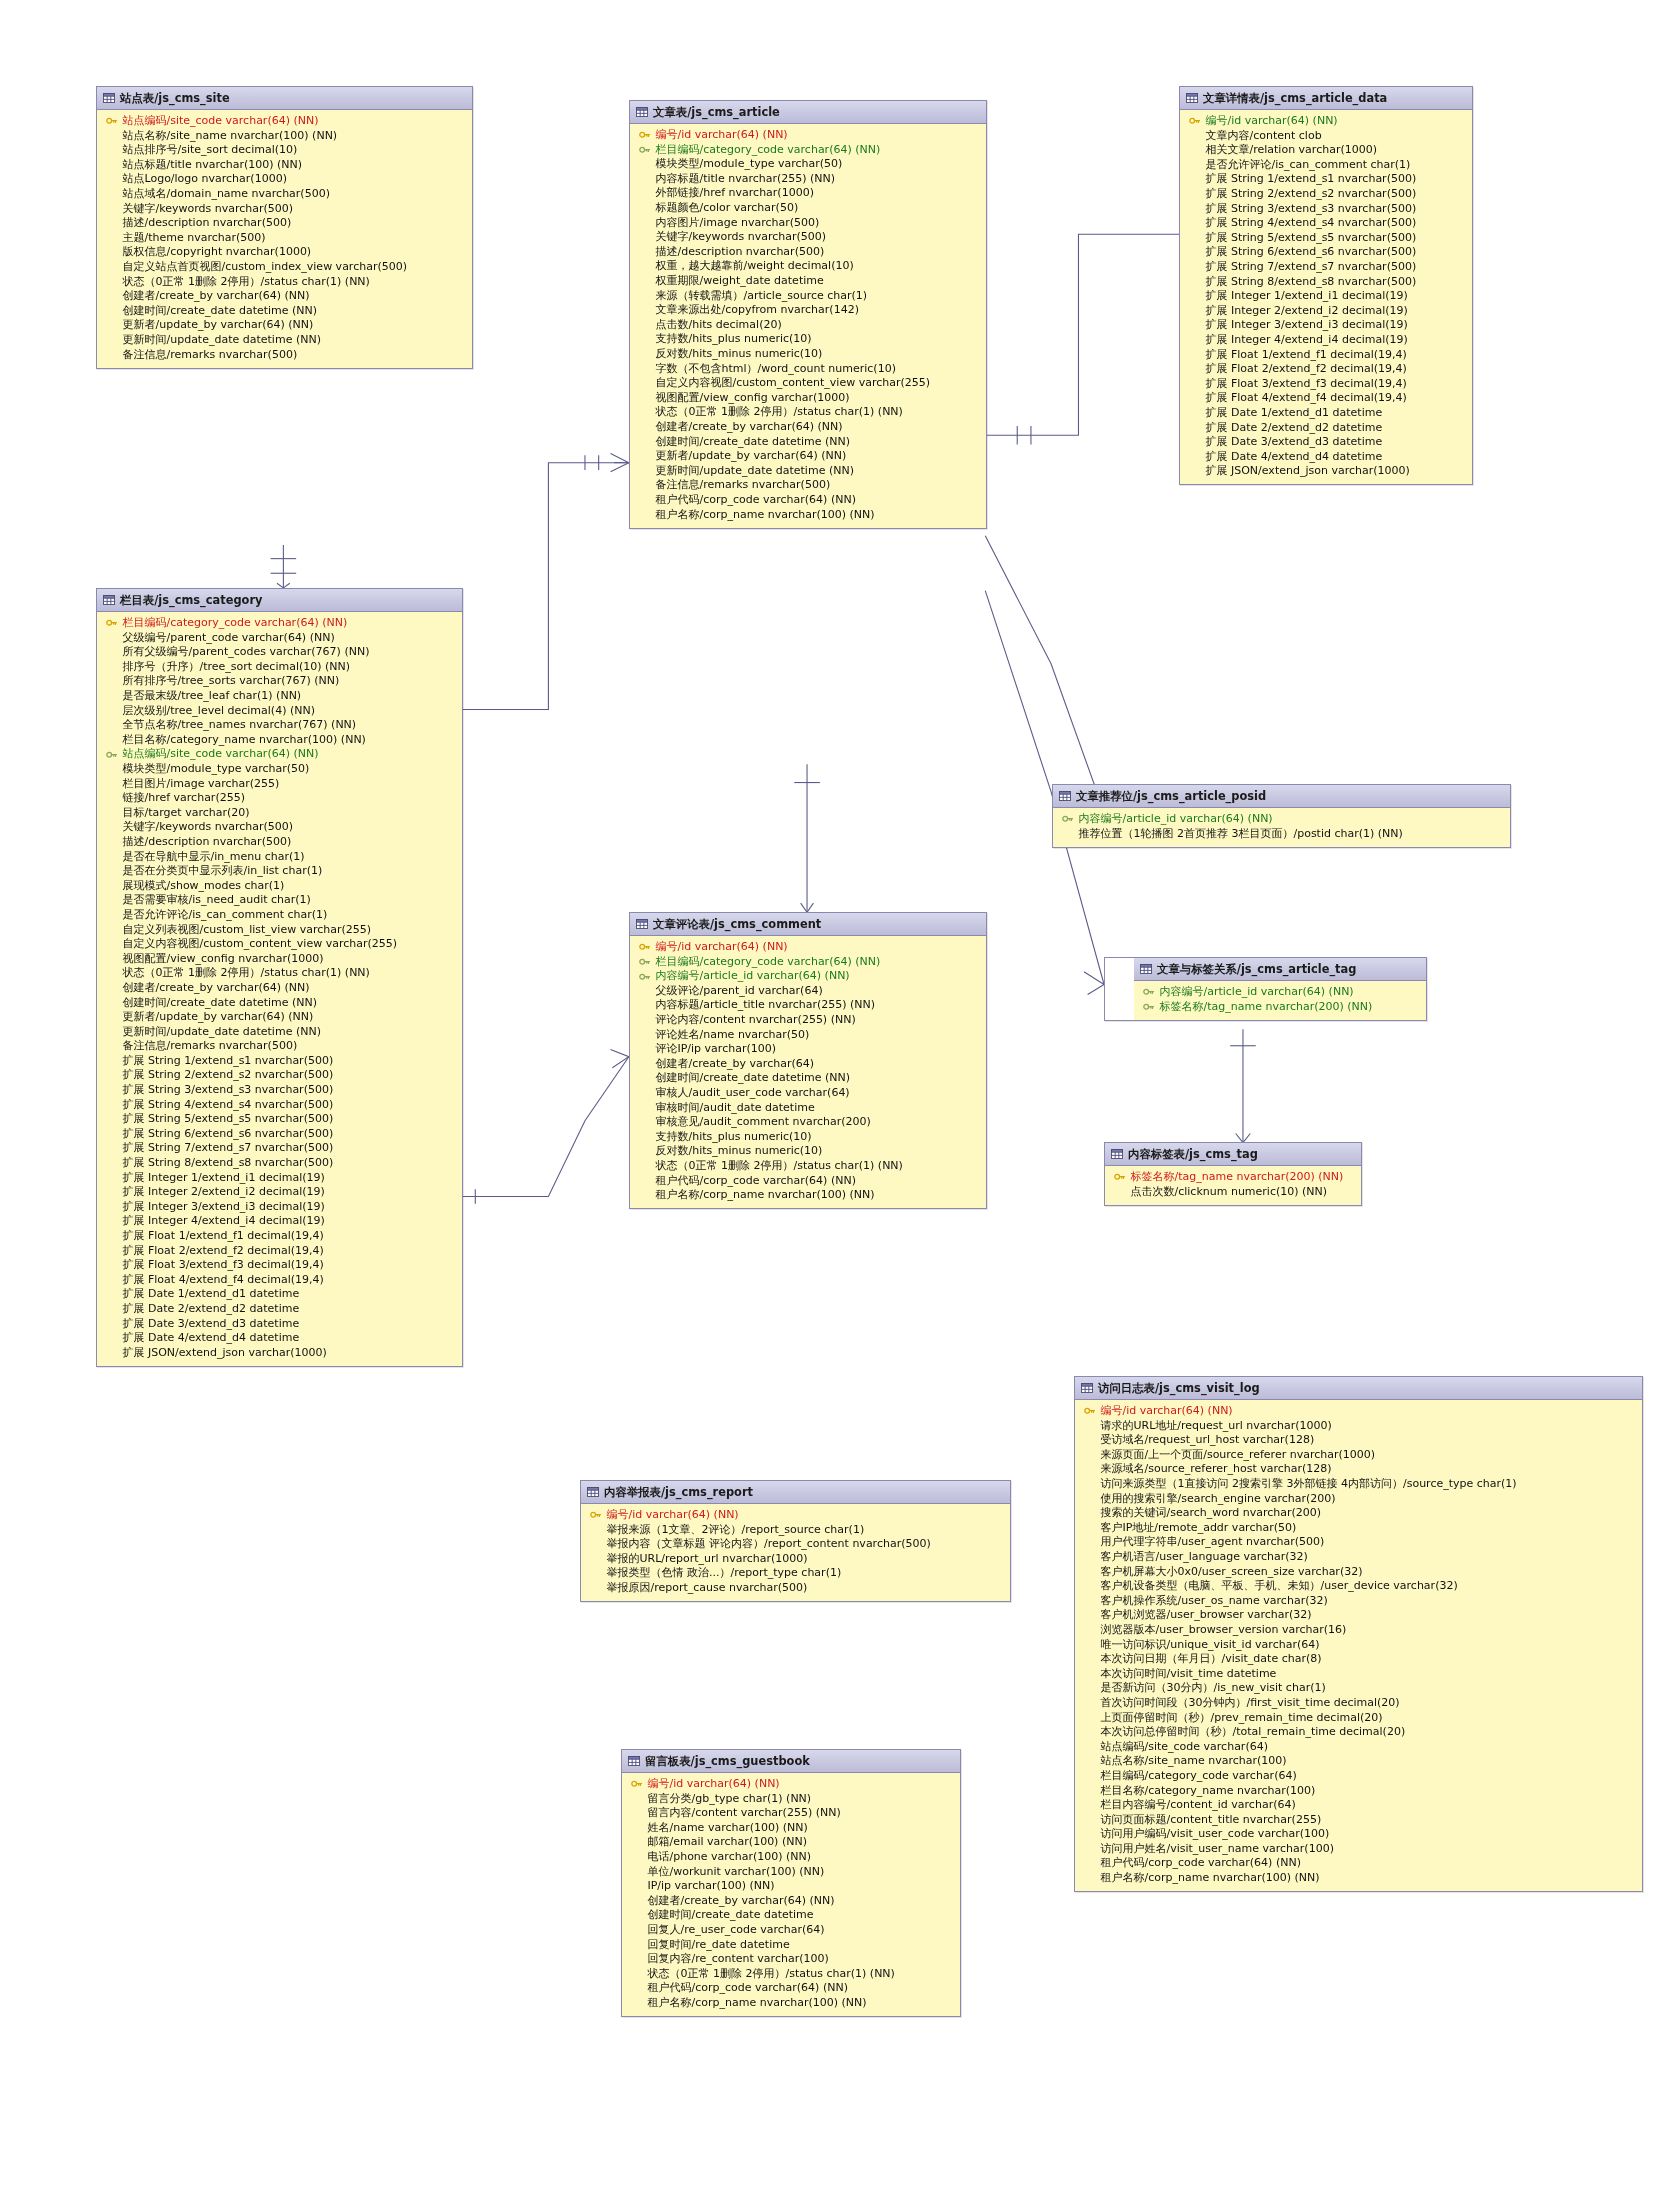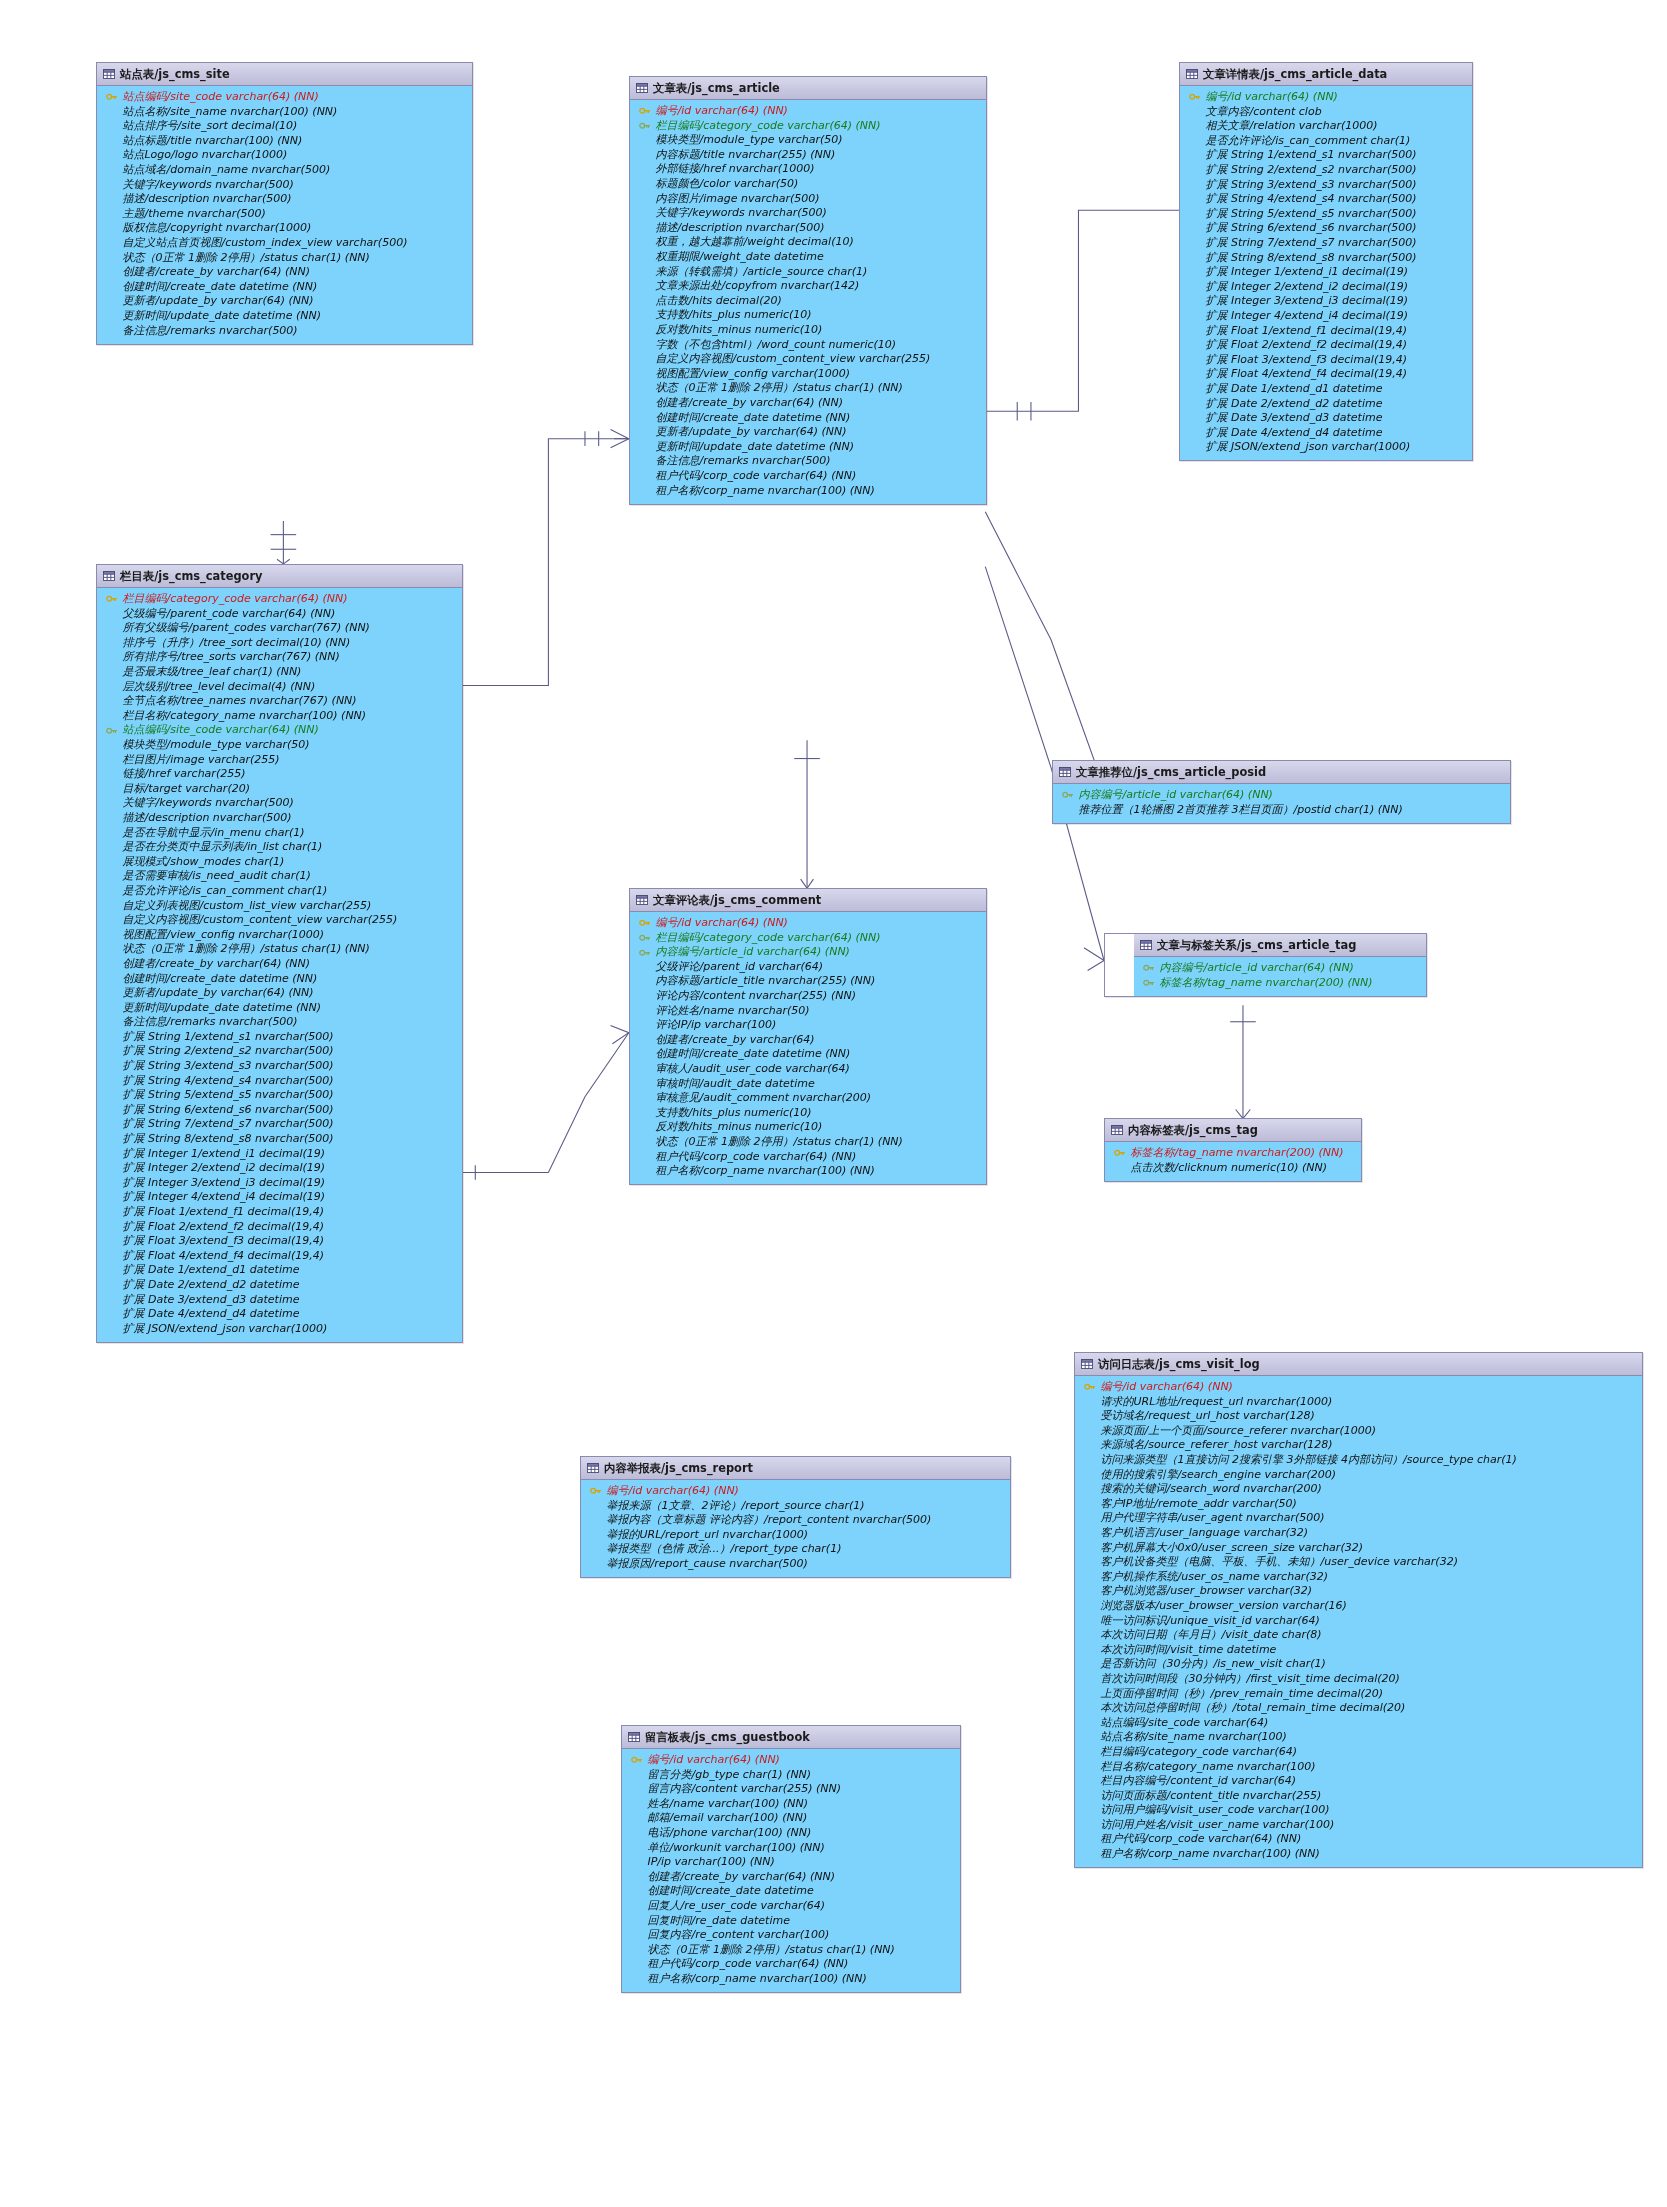--- a/index.html
+++ b/index.html
@@ -1,27 +1,27 @@
 <!DOCTYPE html>
 <html style="font-size:14.6px"><head>
 <meta charset="utf-8">
 <style>
   html,body{margin:0;padding:0;background:#ffffff;}
   body{font-family:"DejaVu Sans","Liberation Sans",sans-serif;}
-  #canvas{position:relative;width:1668px;height:2103px;overflow:hidden;background:#fff;}
+  #canvas{position:relative;width:1668px;height:2103px;overflow:hidden;background:#fff;margin-top:24px;}
   svg.links{position:absolute;left:0;top:0;width:1668px;height:2208px;pointer-events:none;}
   .tbl{position:absolute;border:0.9px solid #8a8ab0;background:#ffffff;box-shadow:0.9px 0.9px 0 rgba(0,0,0,0.12);}
   .tbl .hdr{
     display:flex;align-items:center;gap:5.5px;
     background:linear-gradient(180deg,#d8d8ec 0%,#c9c9e2 50%,#bcbcd8 100%);
     border-bottom:0.9px solid #8a8ab0;
     padding:3.7px 5.5px;font-size:11.4px;color:#1b1b1b;font-weight:bold;
   }
   .tbl .hdr .tico{width:12px;height:10px;flex:none;display:block;}
-  .tbl .body{padding:3.7px 3.7px 5.5px 3.7px;background:#7dd3fc;font-style:italic;}
+  .tbl .body{padding:3.7px 3.7px 5.5px 3.7px;background:#fef9c3;}
   .row{display:flex;align-items:flex-start;font-size:11px;line-height:14.6px;color:#111;padding:0 1.8px;white-space:nowrap;}
   .row .gut{width:20px;flex:none;display:flex;justify-content:center;align-items:center;height:14.6px;}
   .row .txt{flex:1 1 auto;}
   .pk{color:#d01a1a;}
   .fk{color:#1a7a1a;}
   .plain{color:#111;}
   .keyico{display:block;}
 </style>
 </head>
 <body>

